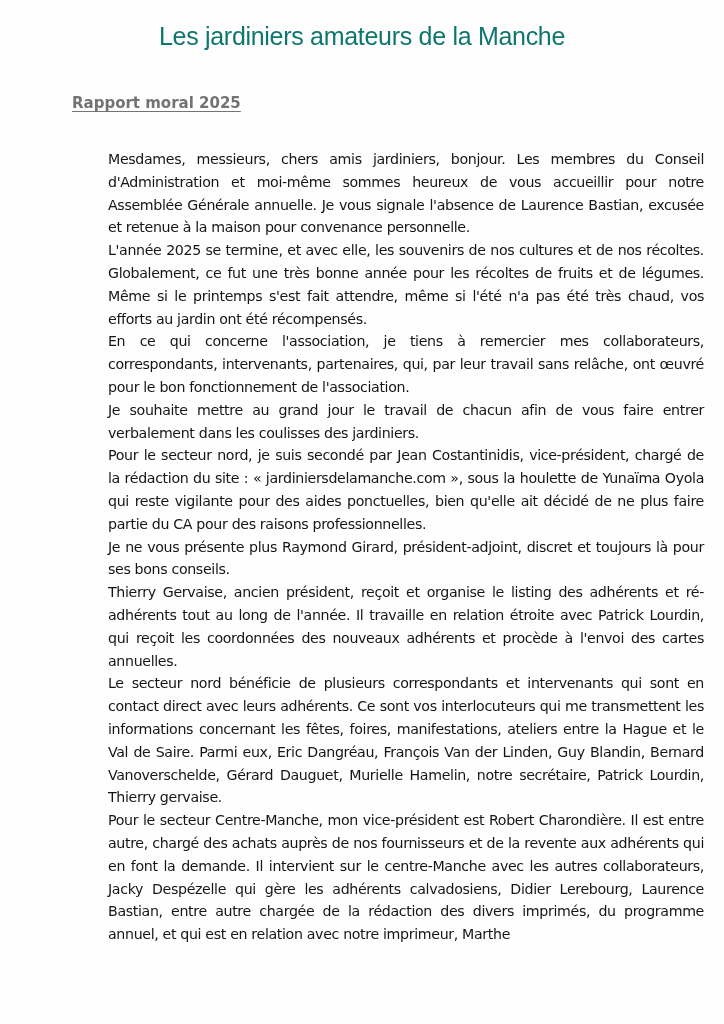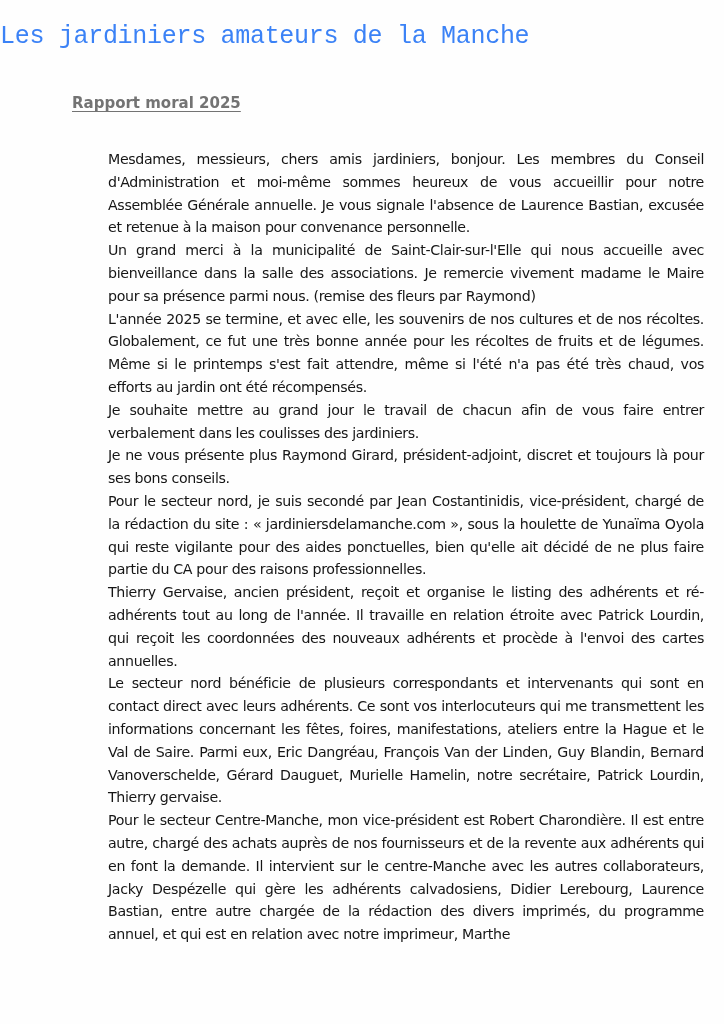--- a/index.html
+++ b/index.html
@@ -1,20 +1,20 @@
 <!DOCTYPE html>
 <html><head>
 <meta charset="utf-8">
 <style>
   html, body { margin: 0; padding: 0; background: #ffffff; }
   body { width: 724px; height: 1024px; overflow: hidden; position: relative; }
   .page { position: absolute; left: 0; top: 0; width: 724px; height: 1024px; background: #fefefe; }
   .title {
-    position: absolute; left: 0; top: 22px; width: 724px; text-align: left;
-    font-family: Liberation Mono, monospace; font-size: 25px; color: #3b82f6;
+    position: absolute; left: 0; top: 22px; width: 724px; text-align: center;
+    font-family: Liberation Sans, sans-serif; font-size: 25px; color: #0f766e;
     letter-spacing: -0.3px;
   }
   .heading {
     position: absolute; left: 72px; top: 94px;
     font-family: "DejaVu Sans", sans-serif; font-weight: bold; font-size: 15px;
     color: #737373; text-decoration: underline; text-underline-offset: 3px;
   }
   .body {
     position: absolute; left: 72px; top: 148px; width: 596px;
     font-family: "DejaVu Sans", sans-serif; font-size: 14.2px; line-height: 22.8px;
@@ -23,22 +23,22 @@
   .body p { margin: 0; }
 </style>
 </head>
 <body>
 
 <div class="page">
   <div class="title">Les jardiniers amateurs de la Manche</div>
   <div class="heading">Rapport moral 2025</div>
   <div class="body">
     <p>Mesdames, messieurs, chers amis jardiniers, bonjour. Les membres du Conseil d'Administration et moi-même sommes heureux de vous accueillir pour notre Assemblée Générale annuelle. Je vous signale l'absence de Laurence Bastian, excusée et retenue à la maison pour convenance personnelle.</p>
-    <p>Un grand merci à la municipalité de Saint-Clair-sur-l'Elle qui nous accueille avec bienveillance dans la salle des associations. Je remercie vivement madame le Maire pour sa présence parmi nous. (remise des fleurs par Raymond)</p>
     <p>L'année 2025 se termine, et avec elle, les souvenirs de nos cultures et de nos récoltes. Globalement, ce fut une très bonne année pour les récoltes de fruits et de légumes. Même si le printemps s'est fait attendre, même si l'été n'a pas été très chaud, vos efforts au jardin ont été récompensés.</p>
+    <p>En ce qui concerne l'association, je tiens à remercier mes collaborateurs, correspondants, intervenants, partenaires, qui, par leur travail sans relâche, ont œuvré pour le bon fonctionnement de l'association.</p>
     <p>Je souhaite mettre au grand jour le travail de chacun afin de vous faire entrer verbalement dans les coulisses des jardiniers.</p>
+    <p>Pour le secteur nord, je suis secondé par Jean Costantinidis, vice-président, chargé de la rédaction du site : « jardiniersdelamanche.com », sous la houlette de Yunaïma Oyola qui reste vigilante pour des aides ponctuelles, bien qu'elle ait décidé de ne plus faire partie du CA pour des raisons professionnelles.</p>
     <p>Je ne vous présente plus Raymond Girard, président-adjoint, discret et toujours là pour ses bons conseils.</p>
-    <p>Pour le secteur nord, je suis secondé par Jean Costantinidis, vice-président, chargé de la rédaction du site : « jardiniersdelamanche.com », sous la houlette de Yunaïma Oyola qui reste vigilante pour des aides ponctuelles, bien qu'elle ait décidé de ne plus faire partie du CA pour des raisons professionnelles.</p>
     <p>Thierry Gervaise, ancien président, reçoit et organise le listing des adhérents et ré-adhérents tout au long de l'année. Il travaille en relation étroite avec Patrick Lourdin, qui reçoit les coordonnées des nouveaux adhérents et procède à l'envoi des cartes annuelles.</p>
     <p>Le secteur nord bénéficie de plusieurs correspondants et intervenants qui sont en contact direct avec leurs adhérents. Ce sont vos interlocuteurs qui me transmettent les informations concernant les fêtes, foires, manifestations, ateliers entre la Hague et le Val de Saire. Parmi eux, Eric Dangréau, François Van der Linden, Guy Blandin, Bernard Vanoverschelde, Gérard Dauguet, Murielle Hamelin, notre secrétaire, Patrick Lourdin, Thierry gervaise.</p>
     <p>Pour le secteur Centre-Manche, mon vice-président est Robert Charondière. Il est entre autre, chargé des achats auprès de nos fournisseurs et de la revente aux adhérents qui en font la demande. Il intervient sur le centre-Manche avec les autres collaborateurs, Jacky Despézelle qui gère les adhérents calvadosiens, Didier Lerebourg, Laurence Bastian, entre autre chargée de la rédaction des divers imprimés, du programme annuel, et qui est en relation avec notre imprimeur, Marthe</p>
   </div>
 </div>
 
 </body></html>

